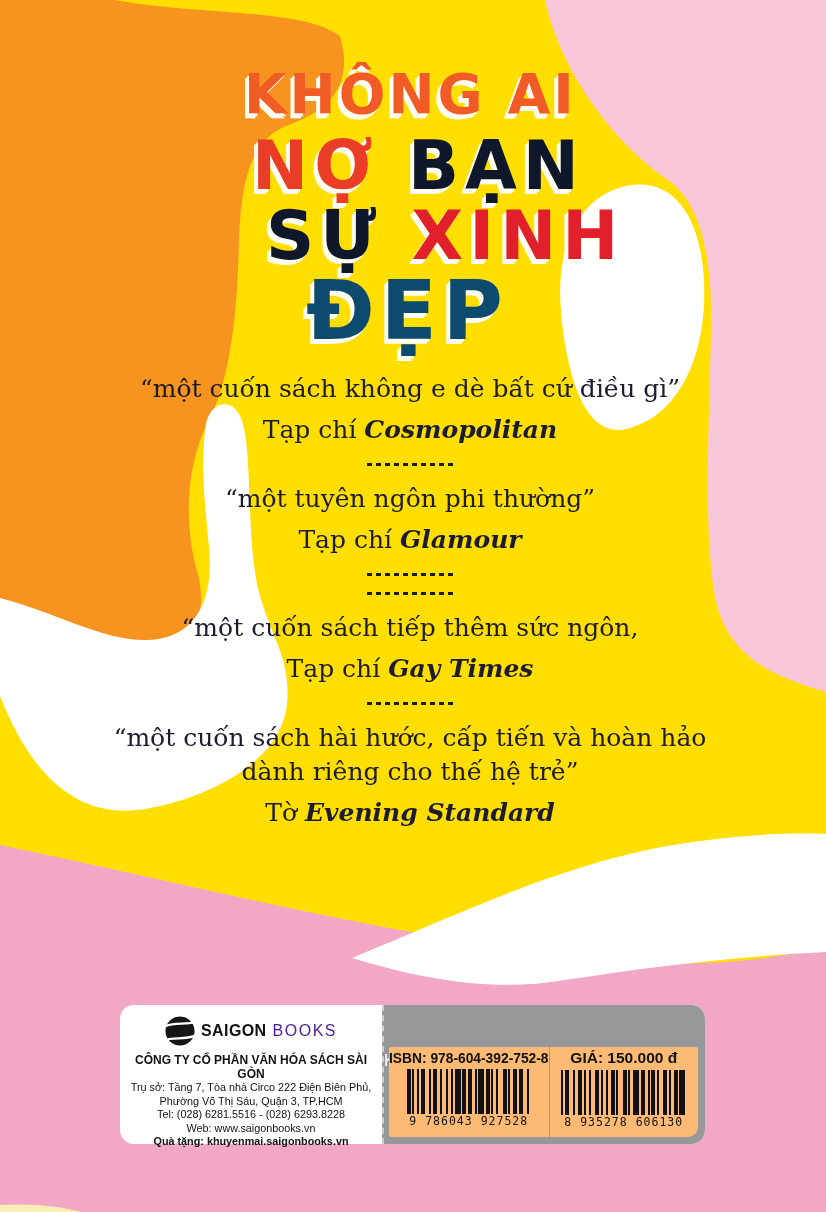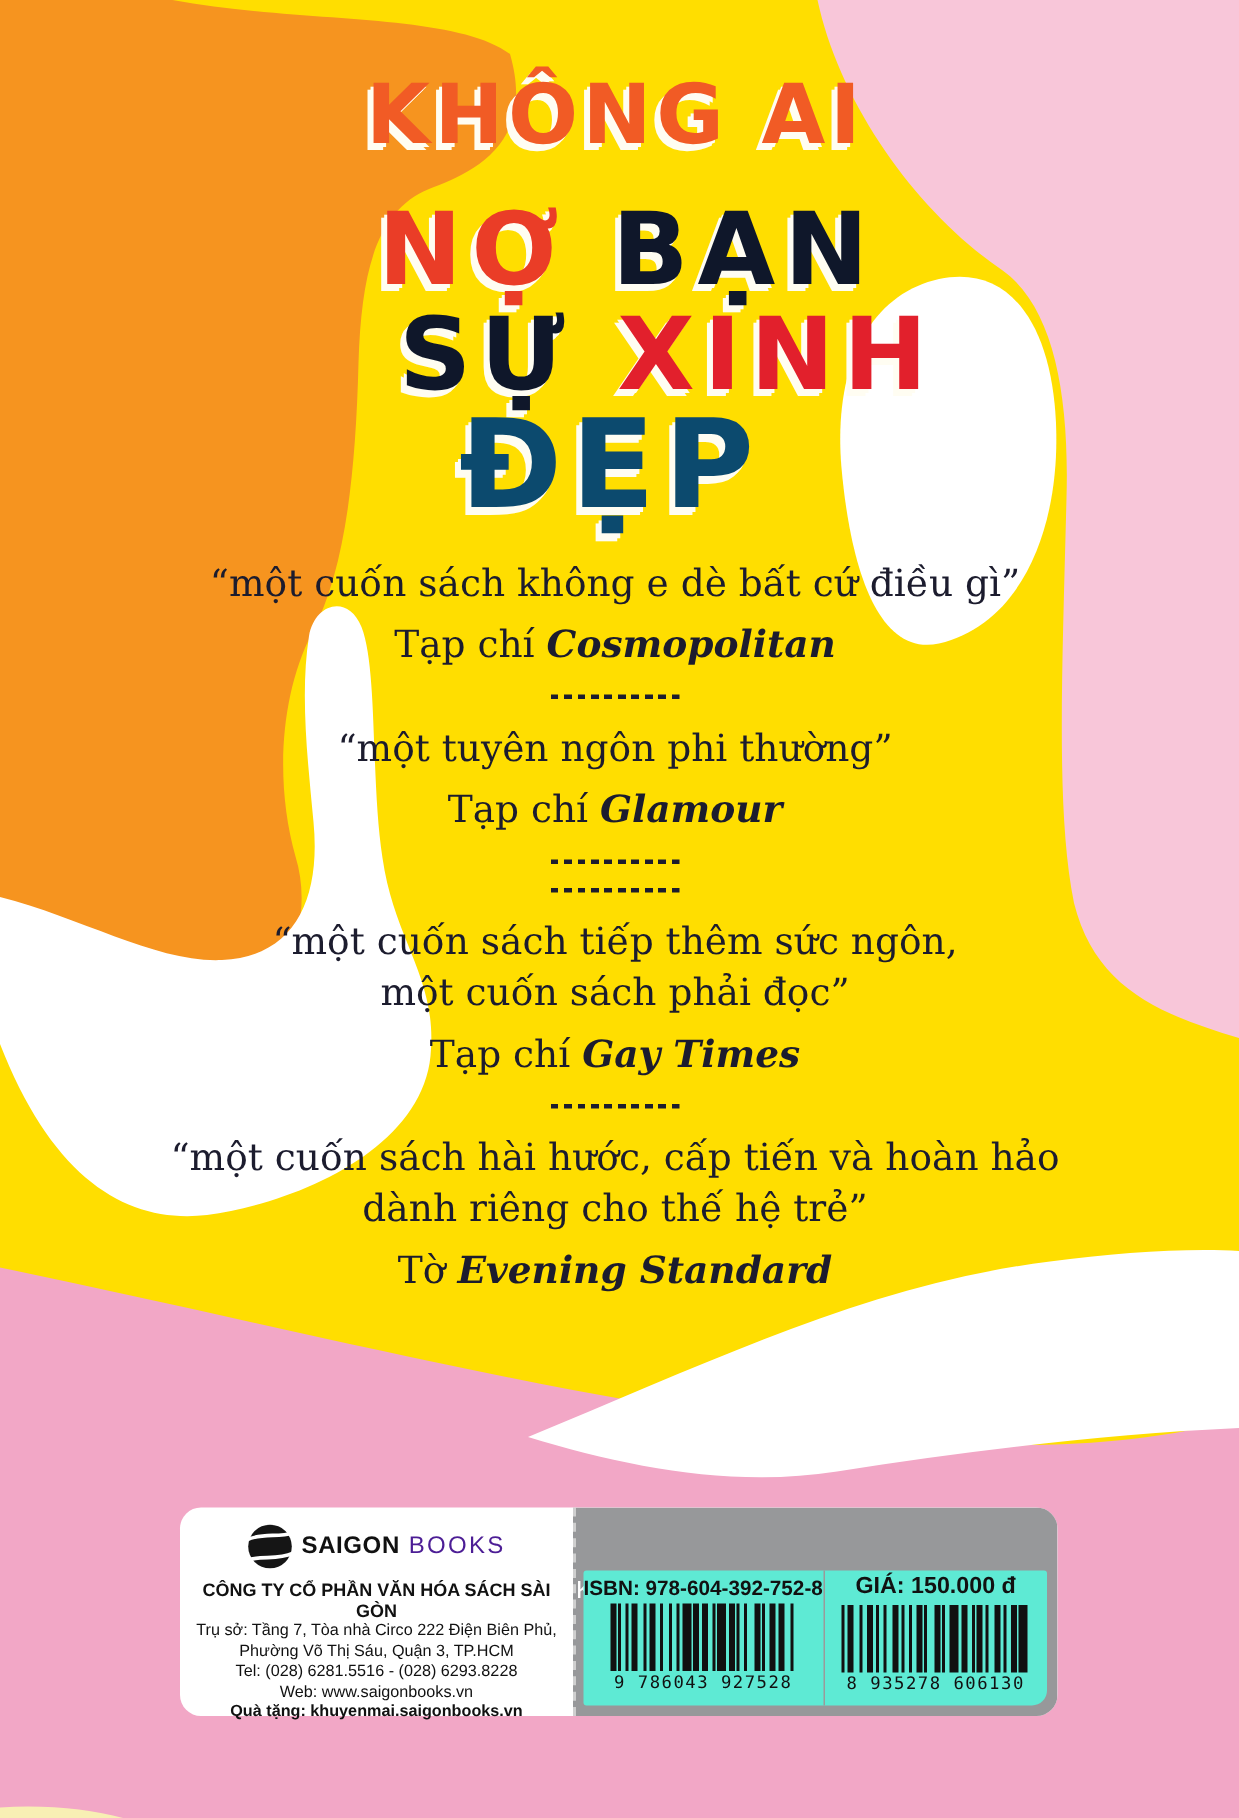--- a/index.html
+++ b/index.html
@@ -9,21 +9,21 @@
     background:#F8C6D9;
   }
   .bg{position:absolute;inset:0;display:block;}
 
   
   .title-line{
     position:absolute;white-space:nowrap;
     font-family:"DejaVu Sans",sans-serif;font-weight:bold;
     text-shadow:-4px 5px 0 #FFFDF2, -2px 3px 0 #FFFDF2;
   }
-  .t1{left:244px;top:44px;font-size:55px;letter-spacing:3px;}
+  .t1{left:244px;top:62px;font-size:55px;letter-spacing:3px;}
   .t2{left:252px;top:127px;font-size:67px;letter-spacing:6px;}
   .t3{left:266px;top:197px;font-size:67px;letter-spacing:6px;}
   .t4{left:306px;top:263px;font-size:82px;letter-spacing:6px;}
 
   
   .quotes{
     position:absolute;left:0;top:372px;width:820px;text-align:center;
     font-family:"DejaVu Serif","Liberation Serif",serif;
   }
   .q-line{font-size:25px;line-height:34px;}
@@ -49,21 +49,21 @@
   .card-right{
     flex:1;border-radius:0 14px 14px 0;position:relative;
     border-left:2px dashed #cfcfcf;box-sizing:border-box;
   }
   .cr-title{
     color:#fff;font-weight:normal;font-size:16.5px;letter-spacing:.3px;
     padding-top:11px;white-space:nowrap;margin-top:35px;
   }
   .cr-panel{
     position:absolute;left:5px;right:7px;top:42px;bottom:7px;
-    background:#5eead4;border-radius:2px 2px 10px 2px;display:flex;
+    background:#fdba74;border-radius:2px 2px 10px 2px;display:flex;
   }
   .col{flex:1;text-align:center;padding-top:2px;}
   .col.right{border-left:1.5px solid #9a9a9a;}
   .isbn-label{font-size:13.8px;font-weight:bold;color:#111;margin-top:2px;white-space:nowrap;}
   .price-label{font-size:15.5px;font-weight:bold;color:#111;white-space:nowrap;}
   .barcode{
     height:45px;margin:3px auto 0;display:flex;align-items:stretch;justify-content:center;
   }
   .barcode .bar{background:#111;height:100%;}
   .digits{
@@ -124,21 +124,20 @@
       <div class="q-src"><span>Tạp chí </span><span class="mag">Glamour</span></div>
     </div>
     <div class="q-div" style="background: repeating-linear-gradient(90deg, rgb(28, 28, 46) 0px, rgb(28, 28, 46) 5px, transparent 5px, transparent 9px);"></div>
 
     <div>
     </div>
     <div class="q-div" style="background: repeating-linear-gradient(90deg, rgb(28, 28, 46) 0px, rgb(28, 28, 46) 5px, transparent 5px, transparent 9px);"></div>
 
     <div>
       <div class="q-line">“một cuốn sách tiếp thêm sức ngôn,</div>
-      <div class="q-line">một cuốn sách phải đọc”</div>
       <div class="q-src"><span>Tạp chí </span><span class="mag">Gay Times</span></div>
     </div>
     <div class="q-div" style="background: repeating-linear-gradient(90deg, rgb(28, 28, 46) 0px, rgb(28, 28, 46) 5px, transparent 5px, transparent 9px);"></div>
 
     <div>
       <div class="q-line">“một cuốn sách hài hước, cấp tiến và hoàn hảo</div>
       <div class="q-line">dành riêng cho thế hệ trẻ”</div>
       <div class="q-src"><span>Tờ </span><span class="mag">Evening Standard</span></div>
     </div>
   </div>

